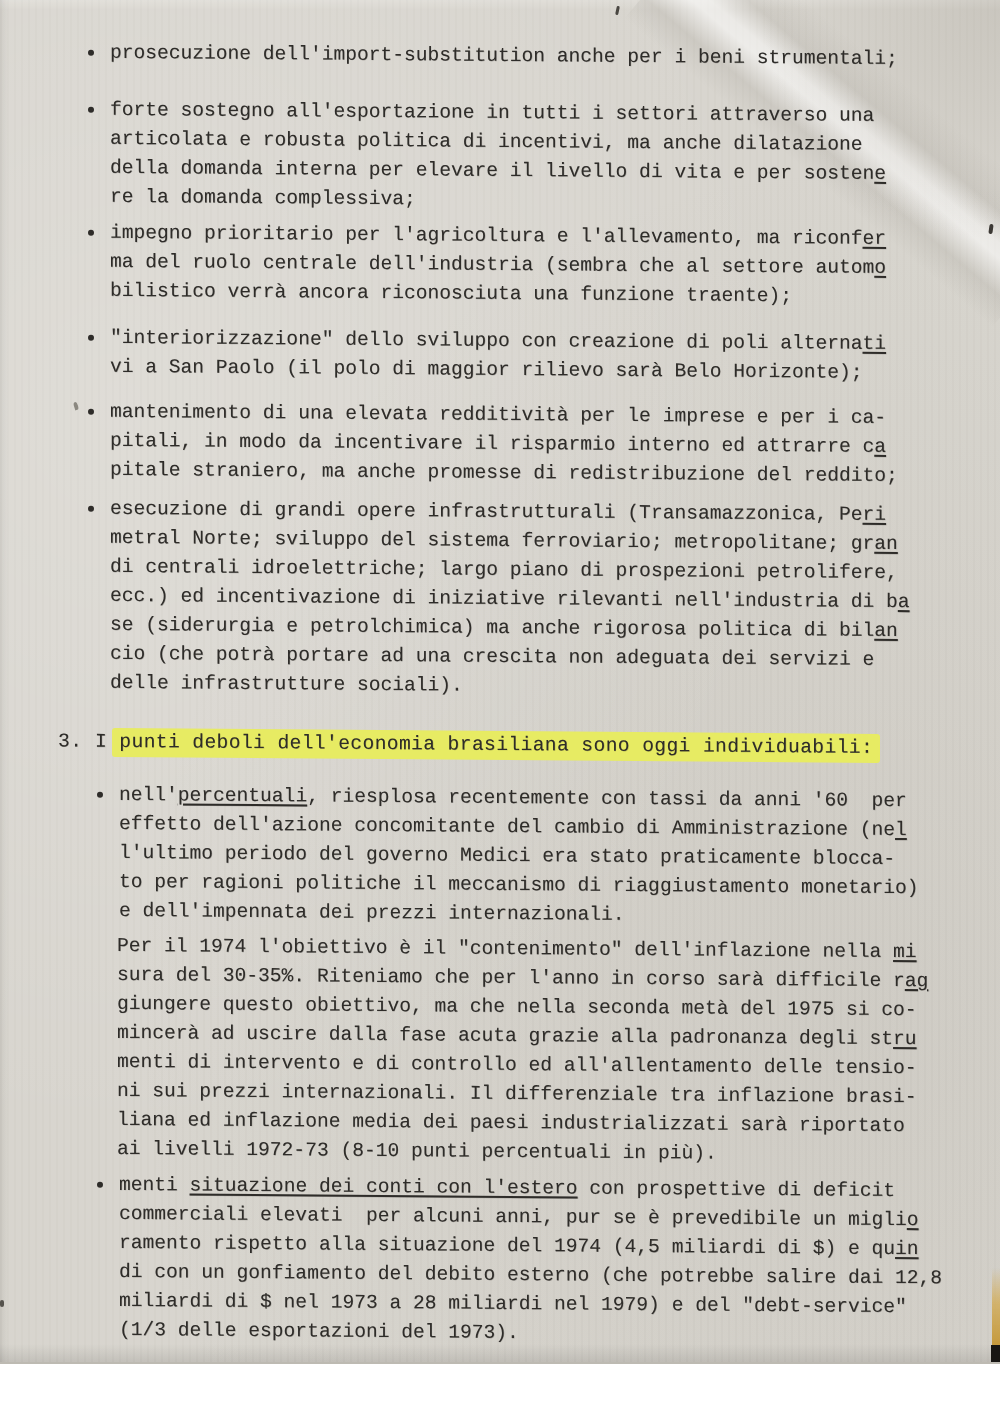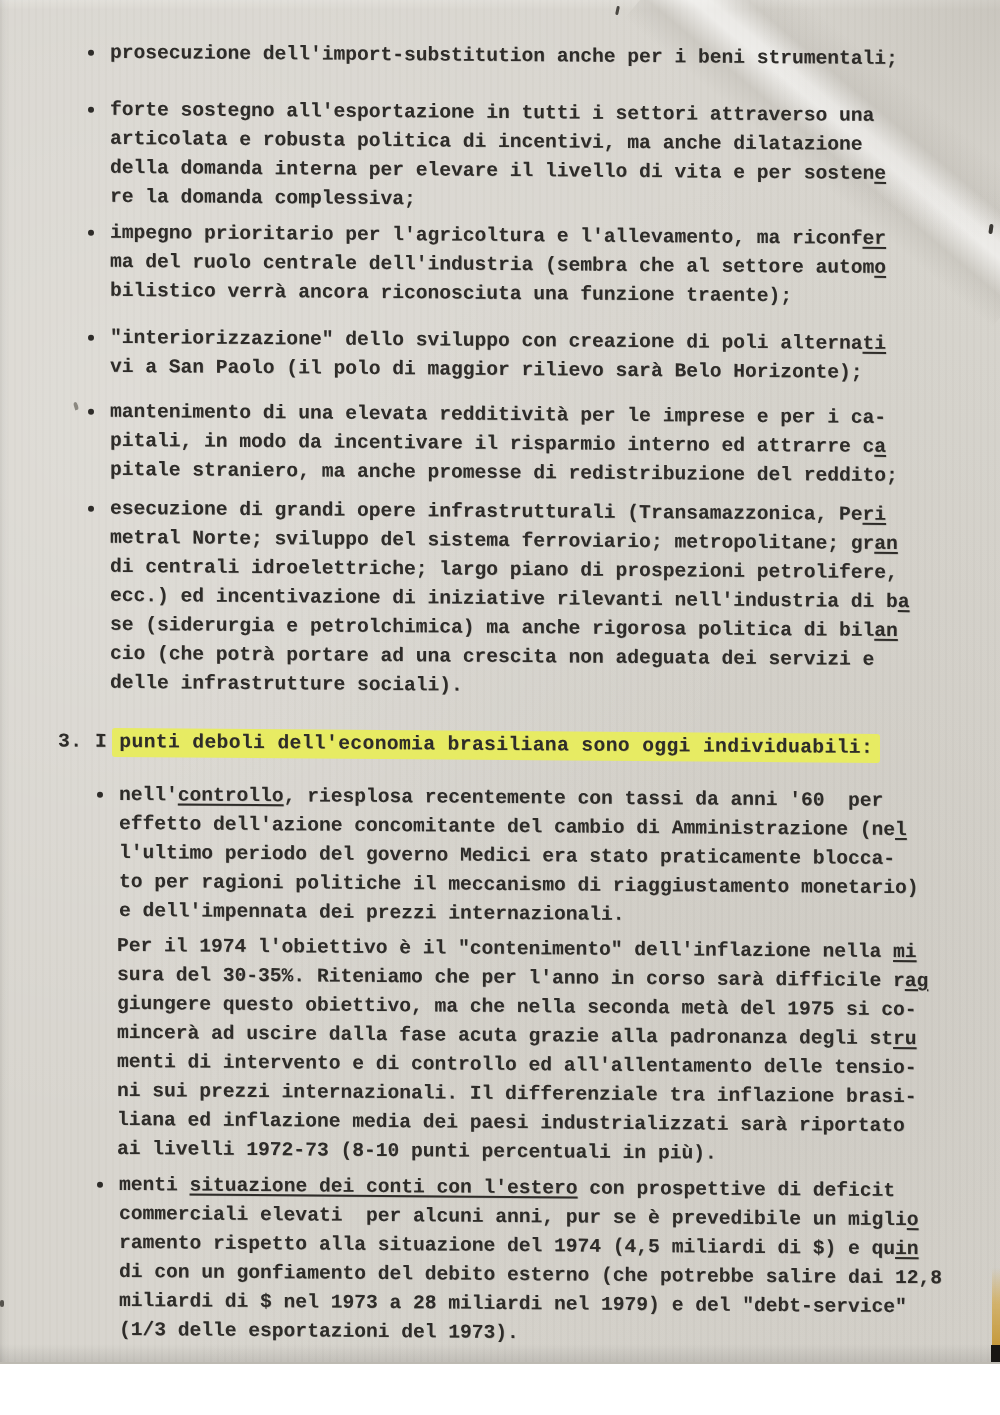--- a/index.html
+++ b/index.html
@@ -6,21 +6,20 @@
   body{
     width:1000px;height:1415px;position:relative;overflow:hidden;
     background:var(--background,#ffffff);
     font-family:"Liberation Mono","DejaVu Sans Mono",monospace;
   }
   
   .paper{
     position:absolute;left:0;top:0;width:1000px;height:1362px;
     background:var(--paper,#d8d5ce);
     border-bottom:2px solid #bdbab2;
-    font-weight:bold;
   }
   .paper-texture{
     position:absolute;inset:0;z-index:1;pointer-events:none;
     background:
       repeating-linear-gradient(90deg, rgba(0,0,0,0.015) 0 2px, rgba(255,255,255,0.01) 2px 7px),
       radial-gradient(ellipse at 12% 30%, rgba(255,255,255,0.18), transparent 55%),
       radial-gradient(ellipse at 85% 75%, rgba(120,115,105,0.10), transparent 60%),
       linear-gradient(90deg, rgba(0,0,0,0.07), transparent 8px),
       linear-gradient(0deg, rgba(0,0,0,0.10), transparent 18px),
       linear-gradient(180deg, rgba(255,255,255,0.20), transparent 10px);
@@ -124,21 +123,21 @@
         <div class="line"><span>se (siderurgia e petrolchimica) ma anche rigorosa politica di bil</span><span class="u">an</span></div>
         <div class="line"><span>cio (che potrà portare ad una crescita non adeguata dei servizi e</span></div>
         <div class="line"><span>delle infrastrutture sociali).</span></div>
       </div>
       <div class="blk heading" style="margin-top: 30px;">
         <span class="num">3.</span>
         <div class="line"><span>I </span><span class="hl">punti deboli dell'economia brasiliana sono oggi individuabili:</span></div>
       </div>
       <div class="blk bullet ind2" style="margin-top: 24px;">
         <span class="dot"></span>
-        <div class="line"><span>nell'</span><span class="u">controllo</span><span>, riesplosa recentemente con tassi da anni '60  per</span></div>
+        <div class="line"><span>nell'</span><span class="u">percentuali</span><span>, riesplosa recentemente con tassi da anni '60  per</span></div>
         <div class="line"><span>effetto dell'azione concomitante del cambio di Amministrazione (ne</span><span class="u">l</span></div>
         <div class="line"><span>l'ultimo periodo del governo Medici era stato praticamente blocca-</span></div>
         <div class="line"><span>to per ragioni politiche il meccanismo di riaggiustamento monetario)</span></div>
         <div class="line"><span>e dell'impennata dei prezzi internazionali.</span></div>
       </div>
       <div class="blk para ind2" style="margin-top: 6px;">
         <div class="line"><span>Per il 1974 l'obiettivo è il "contenimento" dell'inflazione nella </span><span class="u">mi</span></div>
         <div class="line"><span>sura del 30-35%. Riteniamo che per l'anno in corso sarà difficile r</span><span class="u">ag</span></div>
         <div class="line"><span>giungere questo obiettivo, ma che nella seconda metà del 1975 si co-</span></div>
         <div class="line"><span>mincerà ad uscire dalla fase acuta grazie alla padronanza degli st</span><span class="u">ru</span></div>

